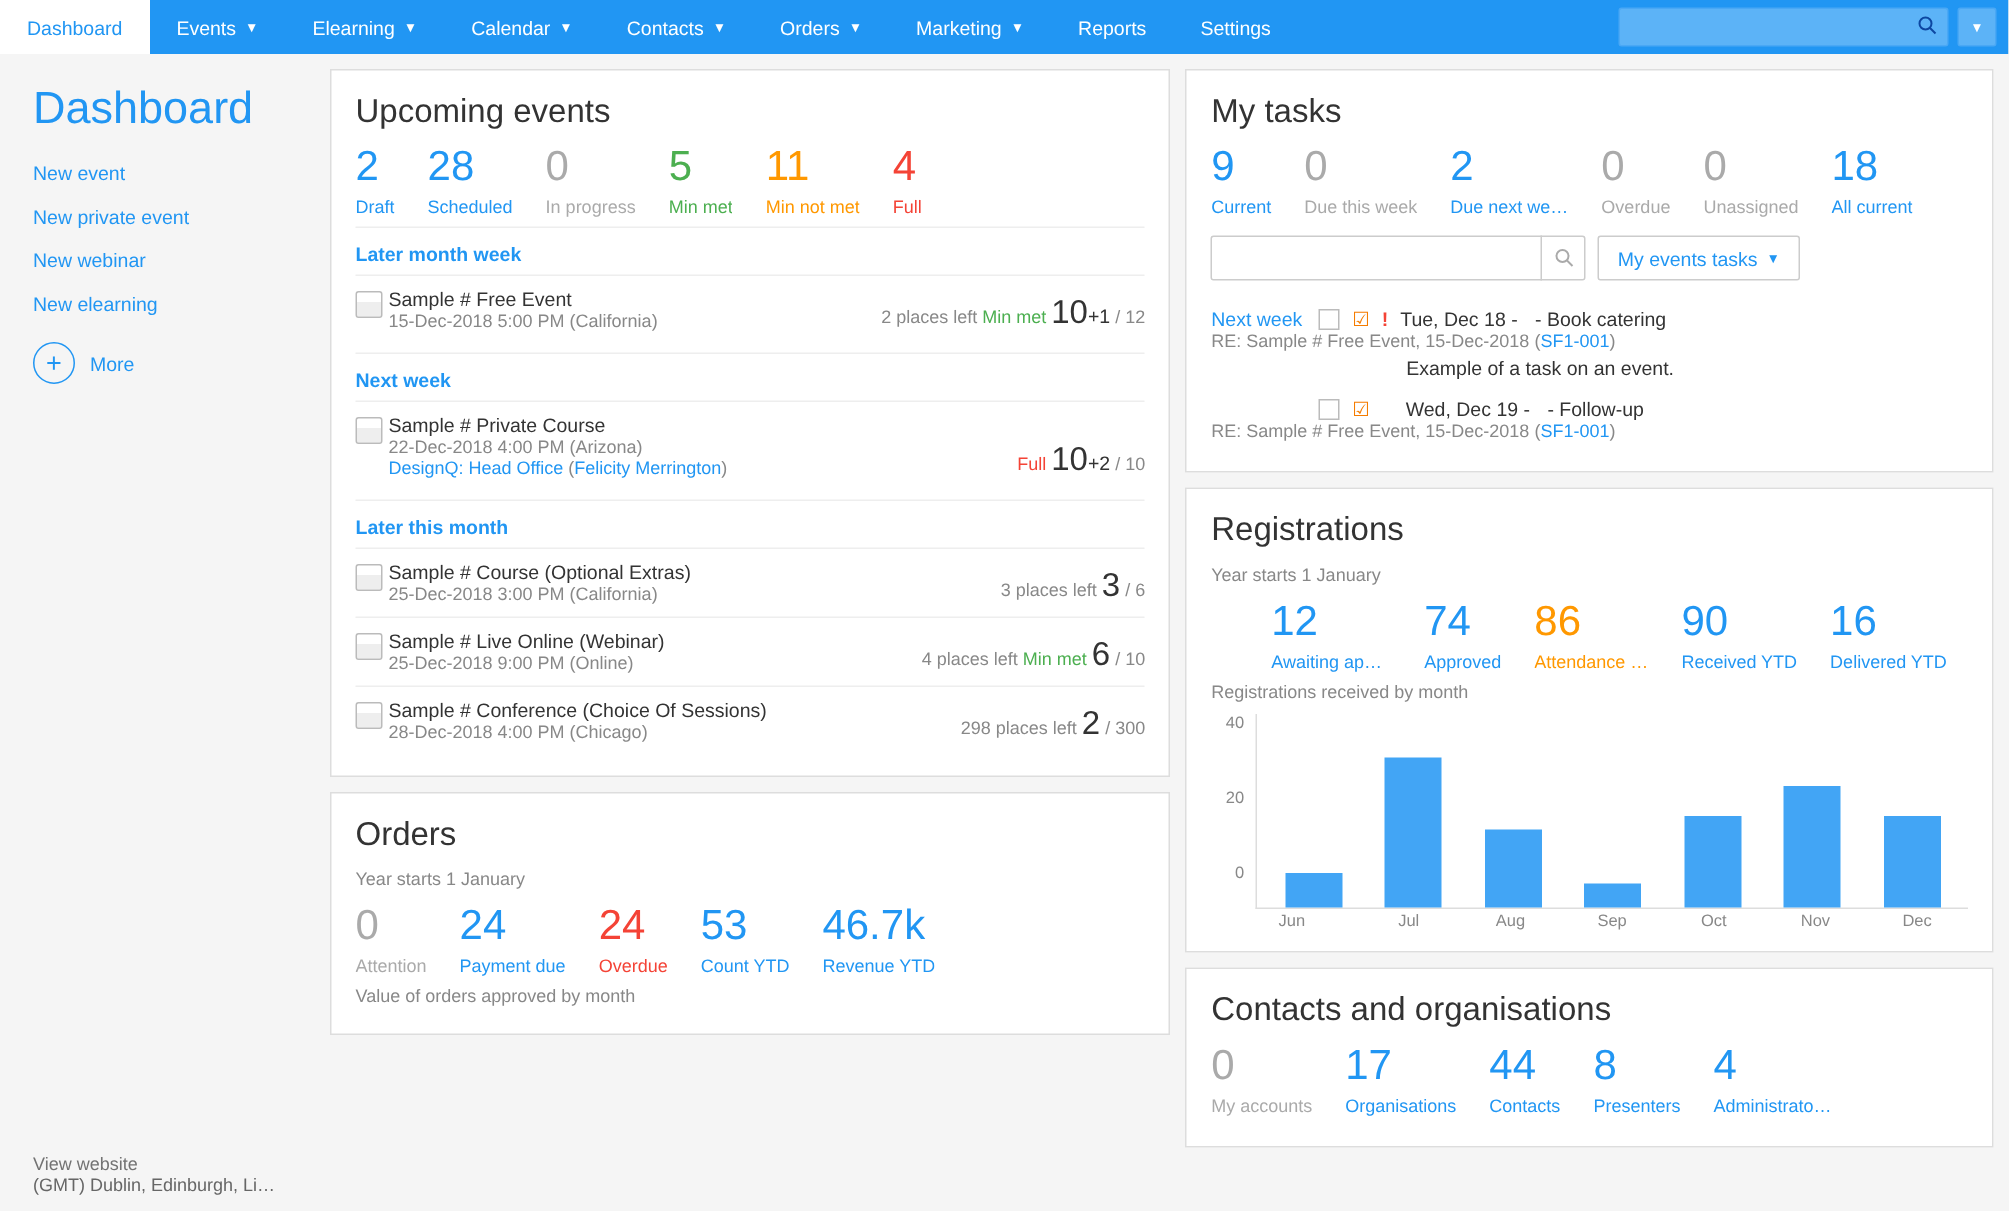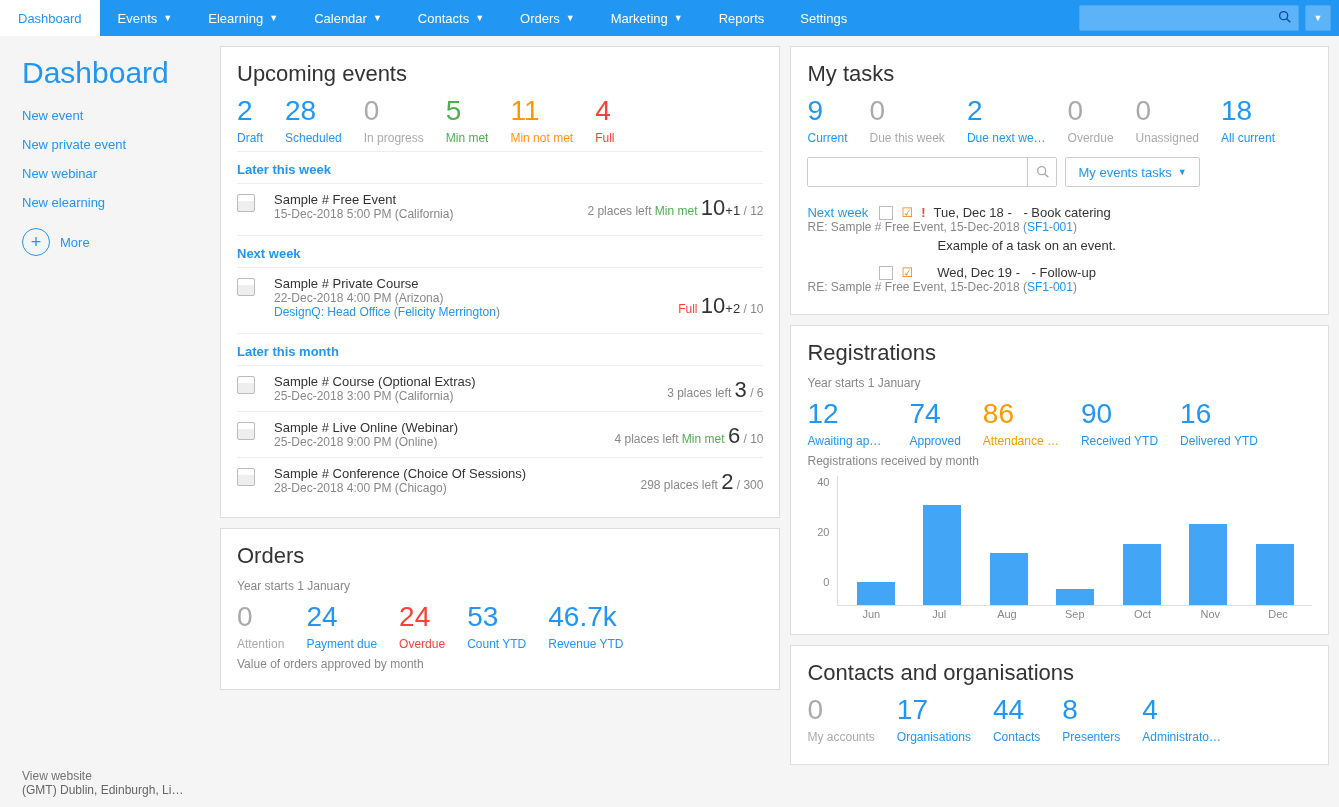--- a/index.html
+++ b/index.html
@@ -27,21 +27,21 @@
 .col-left { flex: 1.02; }
 .col-right { flex: 0.98; }
 .panel { background:#fff; border:1px solid #ddd; padding: 14px 16px; }
 .panel h2 { font-weight:400; font-size:22px; color:#333; margin-bottom:10px; }
 .stats { display:flex; gap: 22px; margin-bottom: 6px; flex-wrap:wrap;}
 .stat { display:flex; flex-direction:column; }
 .stat .num { font-size: 28px; font-weight:400; line-height:1; }
 .stat .lbl { font-size: 12px; margin-top:6px; white-space:nowrap; max-width:80px; overflow:hidden; text-overflow:ellipsis;}
 .c-blue { color:#2196f3; } .c-grey { color:#aaa; } .c-green { color:#4caf50; } .c-orange { color:#ff9800; } .c-red { color:#f44336; }
 .subhead { color:#2196f3; font-weight:600; font-size:13px; padding:10px 0 6px; border-top:1px solid #eee; margin-top:6px;}
-.ev-row { display:flex; align-items:flex-start; border-top:1px solid #eee; padding:8px 0; gap:19px; }
+.ev-row { display:flex; align-items:flex-start; border-top:1px solid #eee; padding:8px 0; gap:4px; }
 .ev-icon { width:18px; height:18px; border:1px solid #bbb; border-radius:2px; display:flex; align-items:center; justify-content:center; font-size:10px; color:#888; flex-shrink:0; margin-top:2px; background:linear-gradient(#fff 40%,#eee 40%);}
 .ev-body { flex:1; }
 .ev-title { color:#333; font-size:13px; }
 .ev-meta { color:#888; font-size:12px; }
 .ev-link { color:#2196f3; }
 .ev-right { text-align:center; font-size:12px; color:#888; align-self:flex-end; white-space:nowrap;}
 .ev-right .big { font-size:22px; color:#333; }
 .ev-right .extra { font-size:13px; color:#333; }
 .tasks-filter { display:flex; gap:8px; margin:12px 0; }
 .tasks-filter .tsearch { position:relative; flex:0 0 250px; }
@@ -155,21 +155,21 @@
             <div class="stat">
               <span class="num c-orange">11</span>
               <span class="lbl c-orange">Min not met</span>
             </div>
             <div class="stat">
               <span class="num c-red">4</span>
               <span class="lbl c-red">Full</span>
             </div>
           </div>
         <div id="upgroups">
-            <div class="subhead">Later this week</div>
+            <div class="subhead">Later month week</div>
             <div class="ev-row">
               <div class="ev-icon"></div>
               <div class="ev-body">
                 <div class="ev-title">Sample # Free Event</div>
                 <div class="ev-meta">15-Dec-2018 5:00 PM (California)</div>
               </div>
               <div class="ev-right"><span>2 places left </span><span class="c-green">Min met </span><span class="big">10</span><span class="extra">+1</span> <span>/ 12</span></div>
             </div>
             <div class="subhead">Next week</div>
             <div class="ev-row">
@@ -304,21 +304,21 @@
                 <span> &nbsp;- Follow-up</span>
               </div>
               <div class="task-sub">RE: Sample # Free Event, 15-Dec-2018 (<a>SF1-001</a>)</div>
             </div>
           </div>
       </div>
 
       <div class="panel">
         <h2>Registrations</h2>
         <div class="subtext">Year starts 1 January</div>
-        <div class="stats" id="regstats" style="margin-top:10px;">
+        <div class="stats" id="regstats" style="margin-top:10px;margin-left:40px;">
             <div class="stat">
               <span class="num c-blue">12</span>
               <span class="lbl c-blue">Awaiting app…</span>
             </div>
             <div class="stat">
               <span class="num c-blue">74</span>
               <span class="lbl c-blue">Approved</span>
             </div>
             <div class="stat">
               <span class="num c-orange">86</span>
@@ -345,21 +345,21 @@
                 <div class="bar" style="height: 17.5%;"></div>
                 <div class="bar" style="height: 77.5%;"></div>
                 <div class="bar" style="height: 40%;"></div>
                 <div class="bar" style="height: 12.5%;"></div>
                 <div class="bar" style="height: 47.5%;"></div>
                 <div class="bar" style="height: 62.5%;"></div>
                 <div class="bar" style="height: 47.5%;"></div>
               </div>
           </div>
           <div class="xlabels" id="xlabels">
-              <span style="width: 38px; text-align: center;">Jun</span>
+              <span style="width: 38px; text-align: left;">Jun</span>
               <span style="width: 38px; text-align: center;">Jul</span>
               <span style="width: 38px; text-align: center;">Aug</span>
               <span style="width: 38px; text-align: center;">Sep</span>
               <span style="width: 38px; text-align: center;">Oct</span>
               <span style="width: 38px; text-align: center;">Nov</span>
               <span style="width: 38px; text-align: center;">Dec</span>
             </div>
         </div>
       </div>
 

